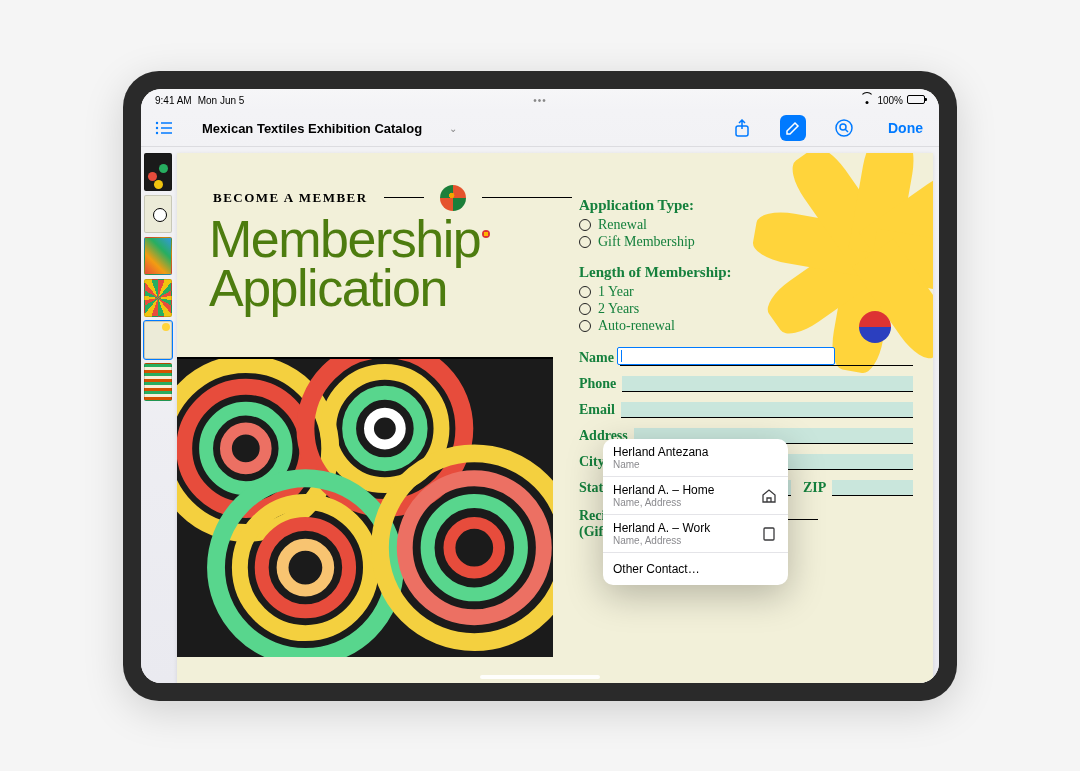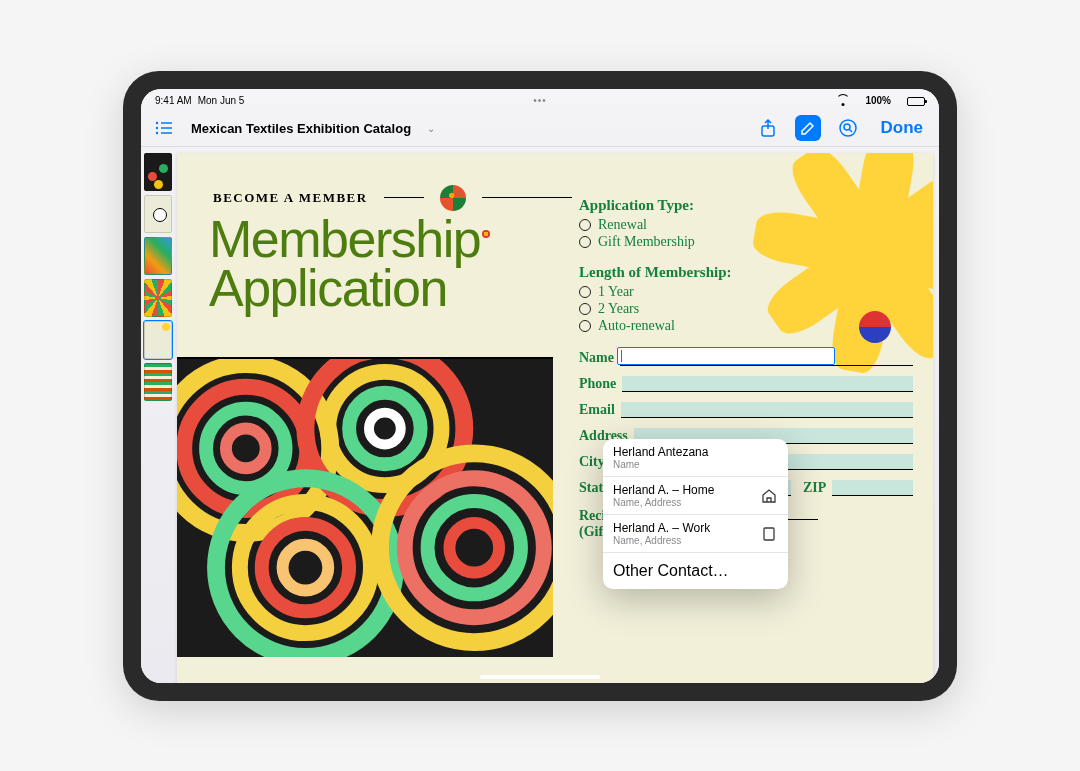--- a/index.html
+++ b/index.html
@@ -38,21 +38,21 @@
     display: flex;
     justify-content: space-between;
     align-items: center;
     padding: 2px 14px 0 14px;
     font-size: 10px;
     font-weight: 500;
     background: linear-gradient(180deg, #f6f6f8 0%, #f3f3f6 100%);
     position: relative;
   }
   .status-left { display: flex; gap: 6px; align-items: flex-start; }
-  .status-right { display: flex; gap: 16px; align-items: flex-end; font-weight: bold; }
+  .status-right { display: flex; gap: 4px; align-items: flex-start; }
   .ellipsis-top {
     position: absolute; left: 50%; transform: translateX(-50%);
     color: #888; font-size: 10px; letter-spacing: 1px;
   }
   .battery-shell {
     width: 18px; height: 9px; border: 1px solid #000; border-radius: 2px;
     position: relative; display: inline-block;
   }
   .battery-shell::after {
     content: ""; position: absolute; right: -3px; top: 2px;
@@ -72,35 +72,35 @@
     transform: translateX(-50%) rotate(0deg);
     box-shadow: 0 0 0 0 #000;
   }
 
   
   .toolbar {
     height: 36px;
     display: flex;
     align-items: center;
     padding: 0 10px;
-    gap: 14px;
+    gap: 25px;
     background: linear-gradient(180deg, #f3f3f6 0%, #f2f2f5 100%);
     border-bottom: 0.5px solid #dcdce0;
   }
   .tool-icon {
     width: 26px; height: 26px; display: flex; align-items: center; justify-content: center;
     color: #007aff; border-radius: 6px;
   }
   .filled-icon {
     background: #007aff; color: #fff; border-radius: 6px;
   }
   .doc-title { font-size: 13px; font-weight: 600; color: #000; }
   .chevron { color: #888; font-size: 10px; margin-left: 2px; }
   .spacer { flex: 1; }
-  .done-btn { font-size: 17px; font-weight: 600; color: #007aff; padding: 0 6px; }
+  .done-btn { font-size: 14px; font-weight: 600; color: #007aff; padding: 0 6px; }
 
   
   .main-area {
     flex: 1; display: flex; overflow: hidden;
     background: linear-gradient(180deg, #f2f2f5 0%, #eaeaf0 100%);
   }
   .thumb-rail {
     width: 36px;
     padding: 6px 3px;
     display: flex; flex-direction: column; gap: 4px;
@@ -226,21 +226,21 @@
   .pop-item {
     padding: 7px 10px 6px 10px;
     border-bottom: 0.5px solid #e4e4e8;
     display: flex; align-items: center; justify-content: space-between;
     gap: 6px;
   }
   .pop-item:last-child { border-bottom: none; }
   .pop-main .pop-title { font-size: 12px; color:#000; line-height:1.1; }
   .pop-main .pop-sub { font-size: 10px; color: #8a8a8e; }
   .pop-icon { width:18px; height:18px; color:#3a3a3c; display:flex; align-items:center; justify-content:center; flex-shrink:0;}
-  .pop-other { padding: 9px 10px; font-size: 16px; }
+  .pop-other { padding: 9px 10px; font-size: 12px; }
 
   .home-indicator {
     position: absolute; bottom: 4px; left: 50%; transform: translateX(-50%);
     width: 120px; height: 4px; border-radius: 4px; background: rgba(255,255,255,0.9);
     z-index: 60;
   }
 </style>
 </head>
 <body>
 

